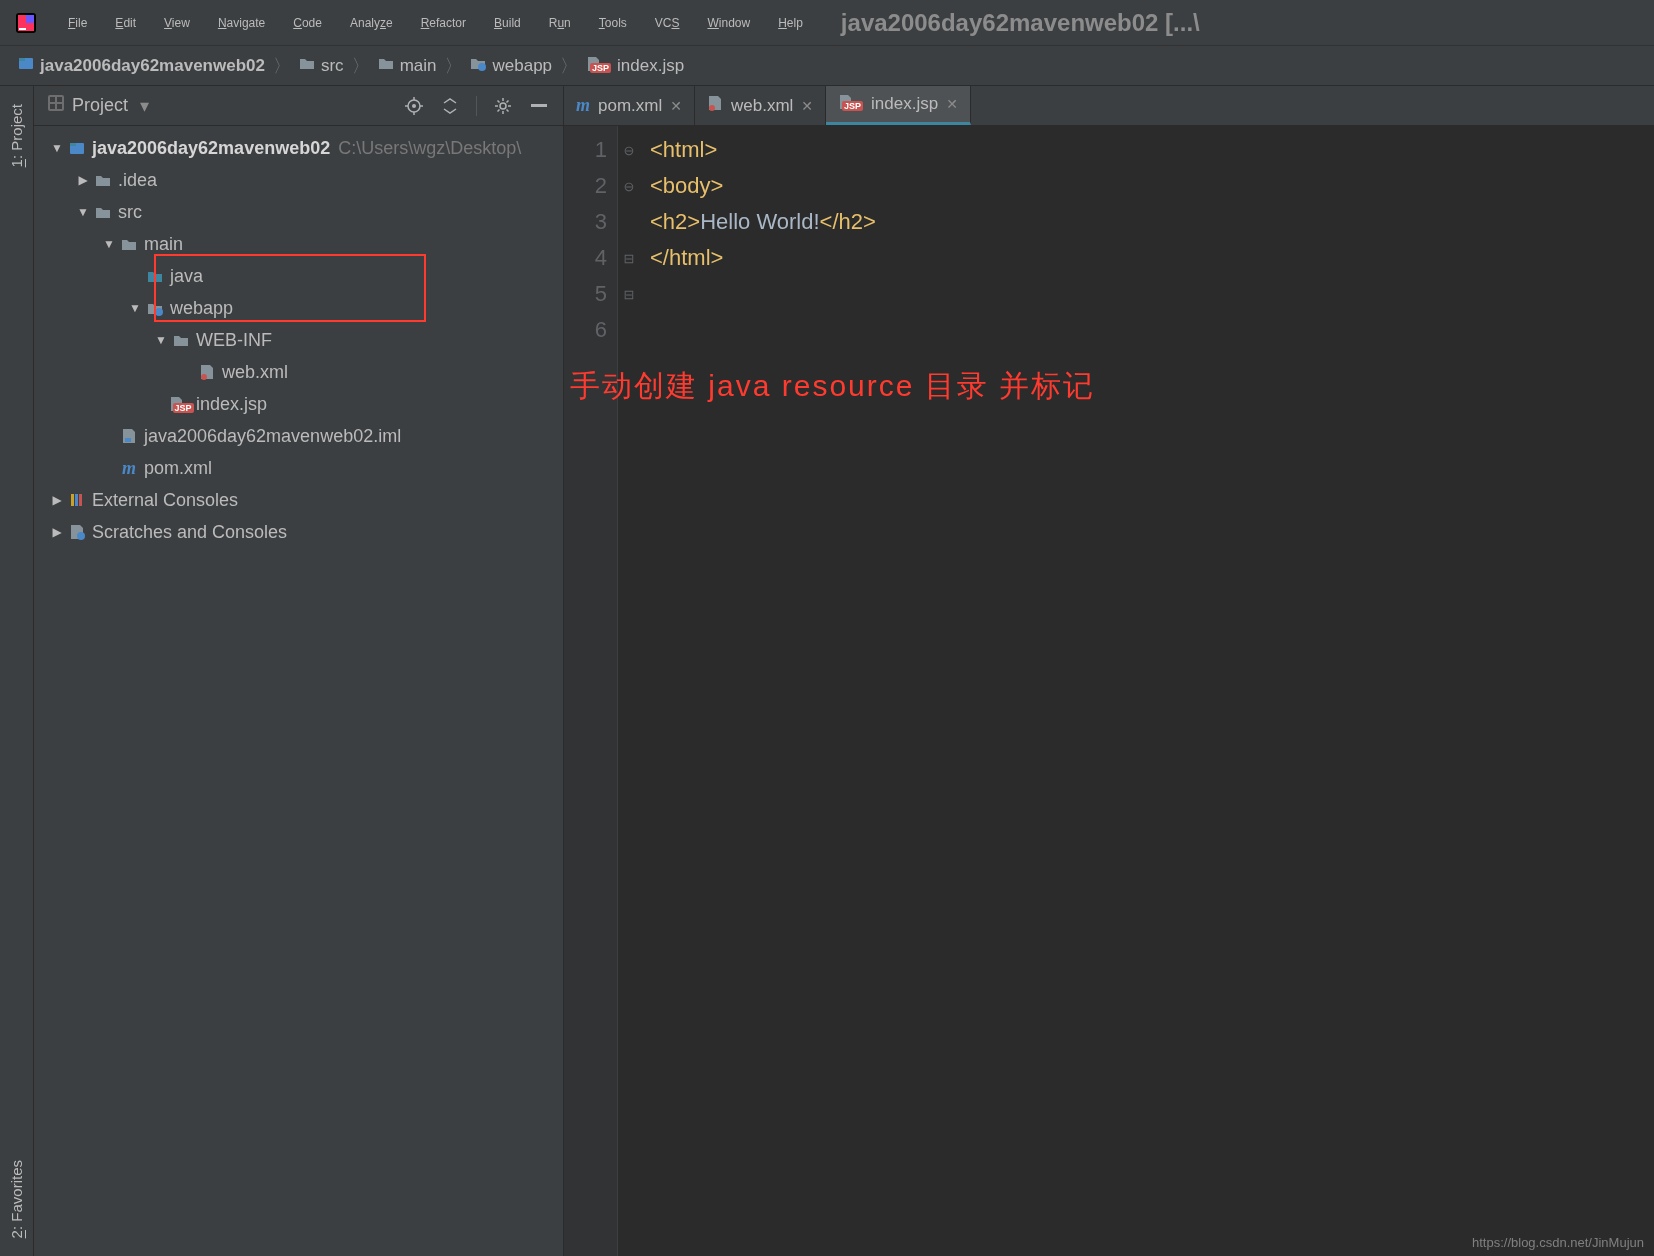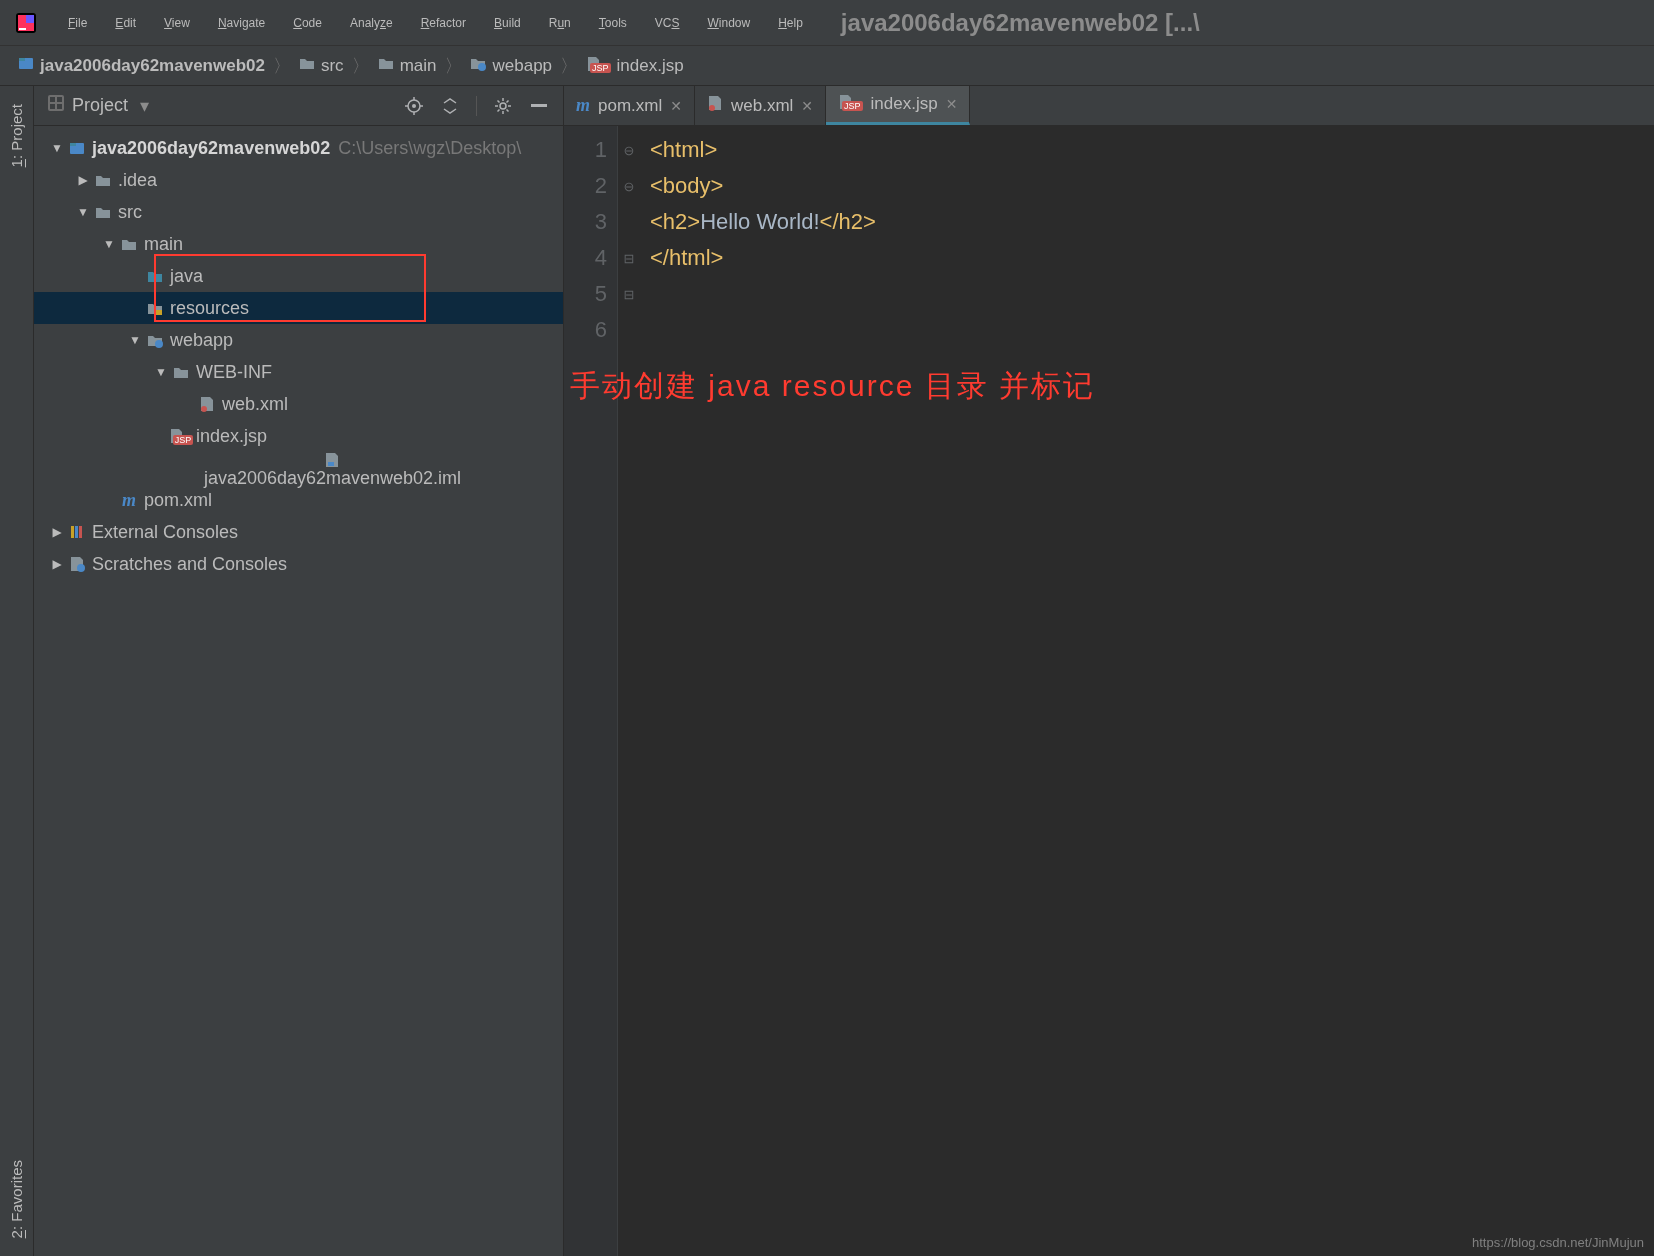--- a/index.html
+++ b/index.html
@@ -59,21 +59,21 @@
 .code { flex: 1; padding: 6px 0 0 10px; color: #a9b7c6; position: relative; }
 .code .line { height: 36px; line-height: 36px; white-space: pre; }
 .tag { color: #e8bf6a; }
 .txt { color: #a9b7c6; }
 .annot-text { position: absolute; color: #ff3b30; font-size: 30px; font-family: "Microsoft YaHei", sans-serif; letter-spacing: 2px; }
 .watermark { position: absolute; right: 10px; bottom: 6px; color: #808080; font-size: 13px; }
 
 
 .folder-ico { fill: #87939a; }
 .m-ico { color: #4a88c7; font-weight: bold; font-style: italic; font-family: serif; }
-.jsp-badge { background: #c75450; color: #fff; font-size: 9px; padding: 0 2px; border-radius: 2px; font-weight: normal; }
+.jsp-badge { background: #c75450; color: #fff; font-size: 9px; padding: 0 2px; border-radius: 2px; font-weight: bold; }
 </style>
 </head>
 <body>
 
 <div class="menubar">
   <svg class="app-logo" viewBox="0 0 24 24">
       <rect x="2" y="2" width="20" height="20" rx="3" fill="#000"></rect>
       <rect x="4" y="4" width="8" height="8" fill="#fe315d"></rect>
       <rect x="12" y="4" width="8" height="8" fill="#6b57ff"></rect>
       <rect x="4" y="12" width="16" height="8" fill="#fe315d"></rect>
@@ -218,30 +218,20 @@
         </div>
         <div class="tree-row" style="padding-left: 94px;">
           <span class="arrow"></span>
           <span class="ico">
             <svg width="16" height="16">
               <path d="M1 4h5l2 2h7v8H1z" fill="#3e86a0"></path>
             </svg>
           </span>
           <span class="label">java</span>
         </div>
-        <div class="tree-row selected" style="padding-left: 94px;">
-          <span class="arrow"></span>
-          <span class="ico">
-            <svg width="16" height="16">
-              <path d="M1 4h5l2 2h7v8H1z" fill="#87939a"></path>
-              <rect x="9" y="10" width="6" height="5" fill="#c9a227"></rect>
-            </svg>
-          </span>
-          <span class="label">resources</span>
-        </div>
         <div class="tree-row" style="padding-left: 94px;">
           <span class="arrow">▼</span>
           <span class="ico">
             <svg width="16" height="16">
               <path d="M1 4h5l2 2h7v8H1z" fill="#87939a"></path>
               <circle cx="12" cy="12" r="4" fill="#4a88c7"></circle>
             </svg>
           </span>
           <span class="label">webapp</span>
         </div>
@@ -269,21 +259,21 @@
           <span class="ico">
             <span style="display:inline-flex;align-items:center;">
               <svg width="14" height="16">
                 <path d="M2 1h8l3 3v11H2z" fill="#87939a"></path>
               </svg>
               <span class="jsp-badge" style="margin-left:-10px;margin-top:8px;">JSP</span>
             </span>
           </span>
           <span class="label">index.jsp</span>
         </div>
-        <div class="tree-row" style="padding-left: 68px; flex-direction: column;">
+        <div class="tree-row" style="padding-left: 68px;">
           <span class="arrow"></span>
           <span class="ico">
             <svg width="16" height="16">
               <path d="M2 1h9l3 3v11H2z" fill="#87939a"></path>
               <rect x="4" y="10" width="6" height="4" fill="#4a88c7"></rect>
             </svg>
           </span>
           <span class="label">java2006day62mavenweb02.iml</span>
         </div>
         <div class="tree-row" style="padding-left: 68px;">

